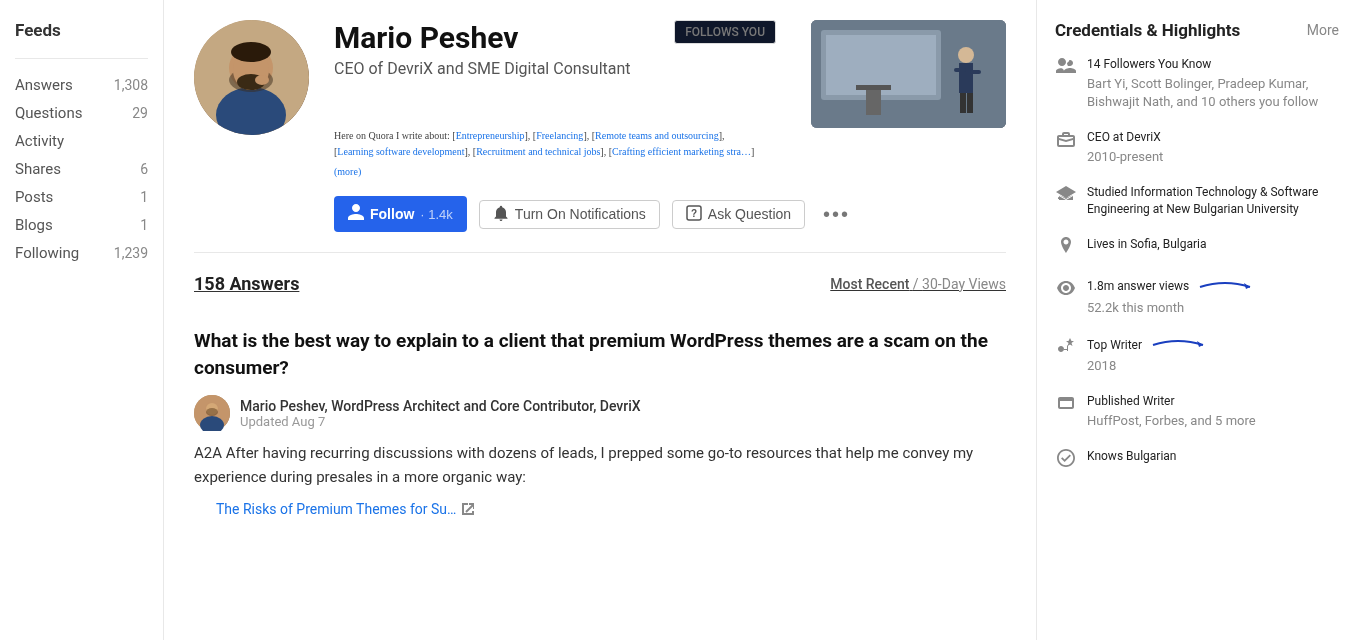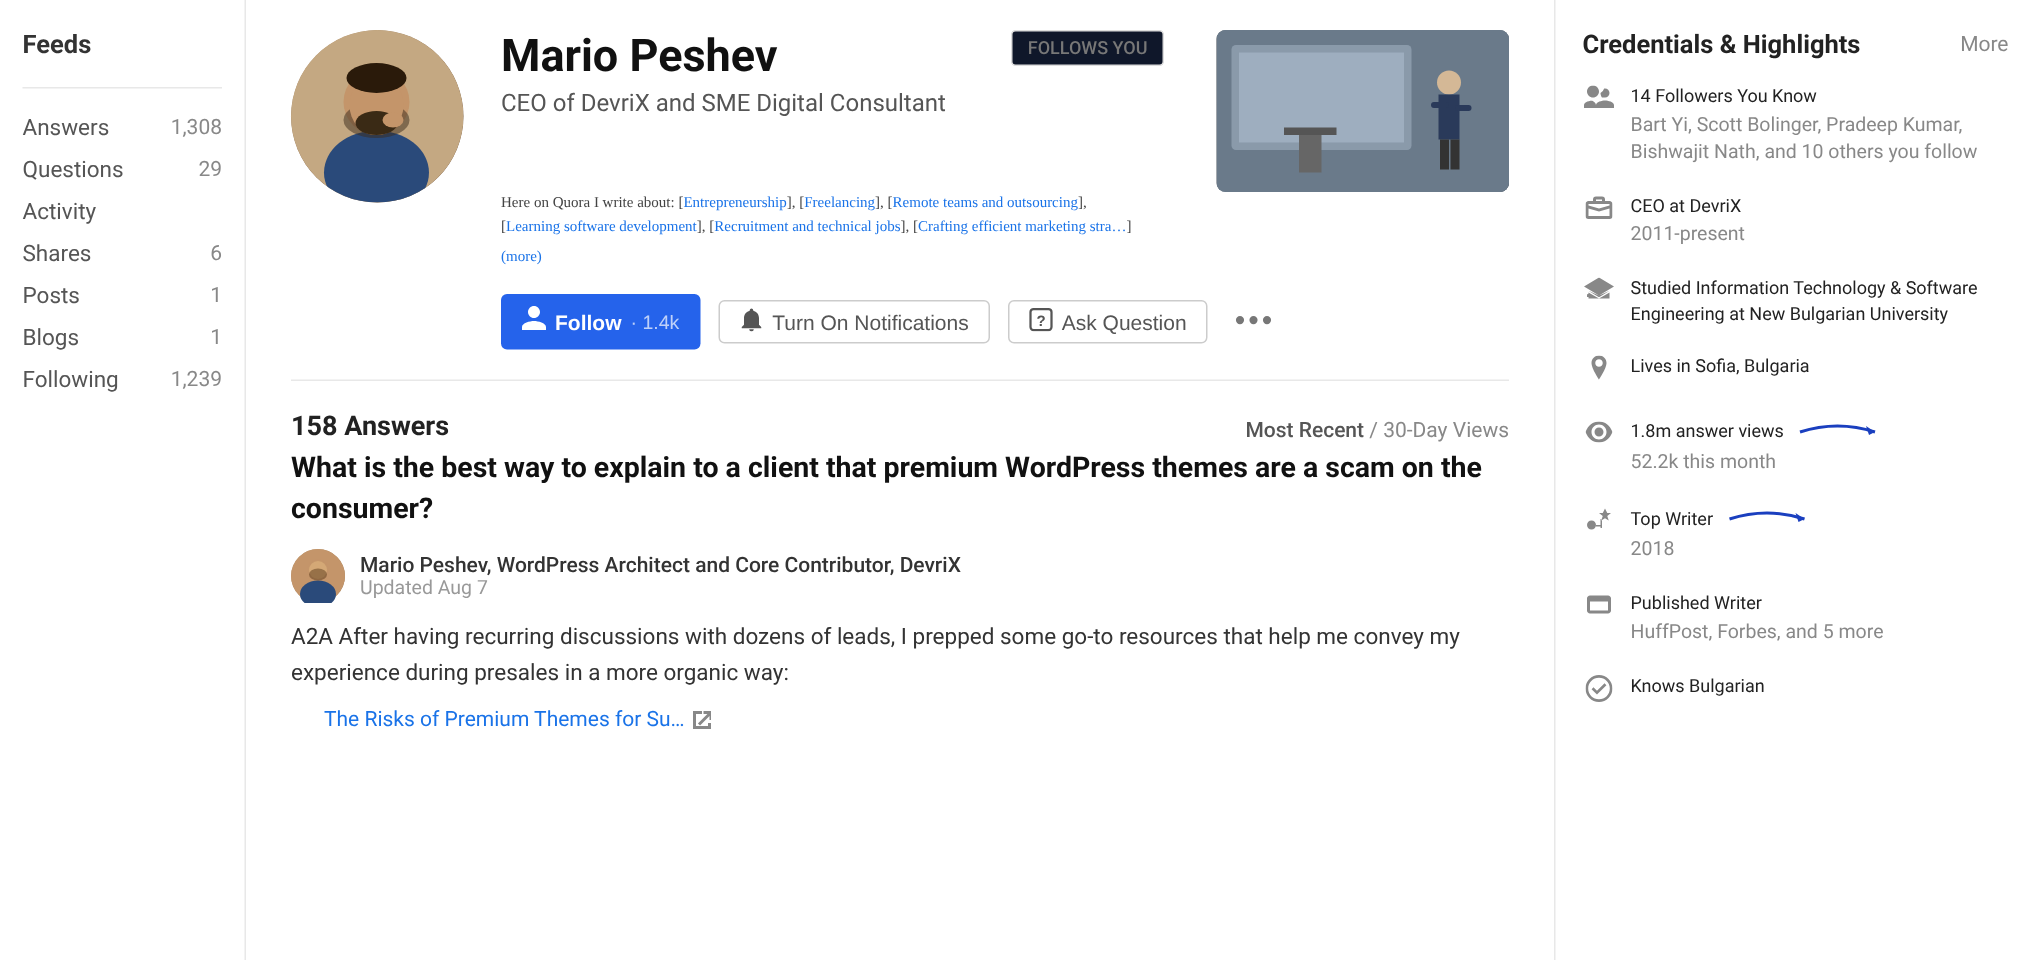--- a/index.html
+++ b/index.html
@@ -165,22 +165,23 @@
     .photo-bg {
       position: absolute;
       top: 0; left: 0; right: 0; bottom: 0;
       background: linear-gradient(135deg, #7a8a9a 0%, #8a9aaa 40%, #5a6a7a 100%);
     }
 
     
     .content-header {
       display: flex;
       justify-content: space-between;
-      align-items: flex-end;
-      margin-bottom: 4px;
+      align-items: center;
+      margin-bottom: 34px;
+      text-decoration: underline;
     }
     .answers-count {
       font-size: 18px;
       font-weight: 700;
       color: #222;
     }
     .sort-options {
       font-size: 14px;
       color: #888;
     }
@@ -487,21 +488,21 @@
     </div>
 
     <div class="cred-item">
       <span class="cred-icon">
         <svg width="18" height="16" viewBox="0 0 18 16" fill="#888" xmlns="http://www.w3.org/2000/svg">
           <path d="M16 4h-3V3a2 2 0 00-2-2H7a2 2 0 00-2 2v1H2C.9 4 0 4.9 0 6v8a2 2 0 002 2h14a2 2 0 002-2V6c0-1.1-.9-2-2-2zM7 3h4v1H7V3zm9 11H2V9l7 2 7-2v5zm0-7l-7 2-7-2V6h14v1z"></path>
         </svg>
       </span>
       <div class="cred-content">
         <div class="cred-main">CEO at DevriX</div>
-        <div class="cred-sub">2011-present</div>
+        <div class="cred-sub">2010-present</div>
       </div>
     </div>
 
     <div class="cred-item">
       <span class="cred-icon">
         <svg width="20" height="16" viewBox="0 0 20 16" fill="#888" xmlns="http://www.w3.org/2000/svg">
           <path d="M10 0L0 6l10 6 10-6L10 0zM10 13.09L2.88 8.91 10 12l7.12-3.09L10 13.09zM2.88 10.91L2 11.41V13h1v-1.18l1-.54-.12-.37zM10 14l-7-4v4h14v-4l-7 4z"></path>
         </svg>
       </span>
       <div class="cred-content">

